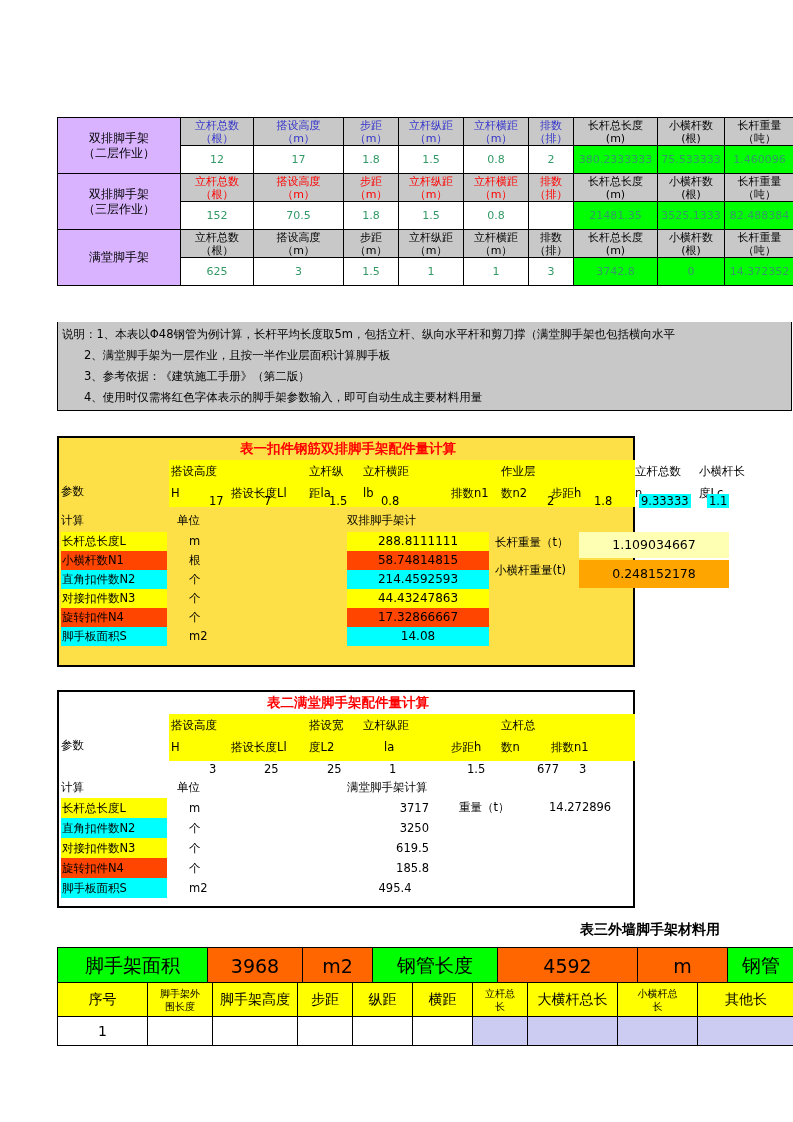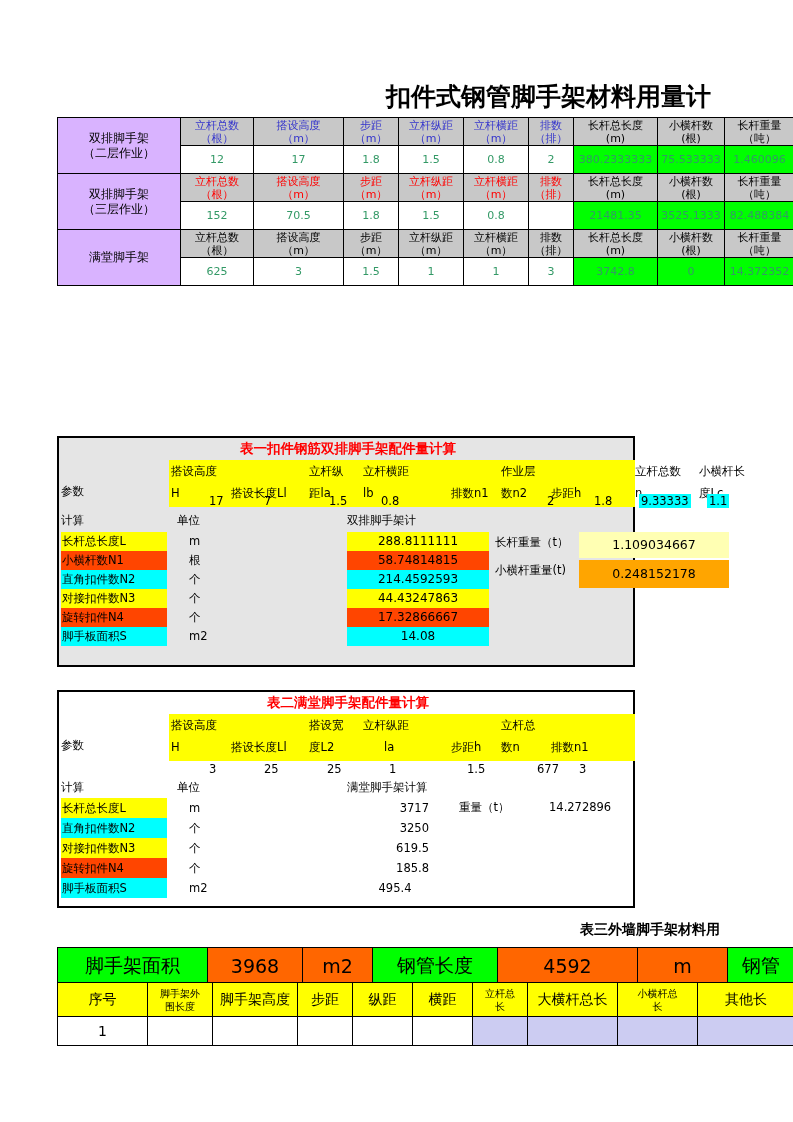--- a/index.html
+++ b/index.html
@@ -46,21 +46,21 @@
     background:#c8c8c8;border:1px solid #000;border-top:none;
     font-family:"DejaVu Sans","Liberation Sans",sans-serif;
     font-size:11.5px;line-height:21px;color:#000;
     box-sizing:border-box;padding:2px 0 0 4px;overflow:hidden;
   }
   .notes div{white-space:nowrap;}
   .notes .indent{padding-left:22px;}
 
   
   .box1{position:absolute;left:57px;top:436px;width:578px;height:231px;
-        border:2px solid #000;background:#e5e5e5;box-sizing:border-box;padding-left:40px;}
+        border:2px solid #000;background:#fde047;box-sizing:border-box;padding-left:40px;}
   .t1-title{
     position:absolute;left:0;top:2px;width:578px;text-align:center;
     color:#ff0000;font-weight:bold;font-size:13.5px;
     font-family:"DejaVu Sans","Liberation Sans",sans-serif;
   }
   .t1-hdr{position:absolute;left:110px;top:22px;width:466px;height:47px;background:#ffff00;}
   .t1-cell{position:absolute;font-family:"DejaVu Sans","Liberation Sans",sans-serif;font-size:11.5px;white-space:nowrap;}
   .swatch{position:absolute;}
   .t1-rowlabel{position:absolute;left:2px;width:106px;height:19px;font-size:11.5px;
      font-family:"DejaVu Sans","Liberation Sans",sans-serif;text-align:left;padding-left:1px;box-sizing:border-box;line-height:19px;}
@@ -93,21 +93,20 @@
   .tblB .hd{background:#ffff00;}
   .tblB .sm{font-size:10px;}
   .tblB .blank{background:#ffffff;height:28px;}
   .tblB .lav{background:#ccccf2;height:28px;}
 </style>
 </head>
 <body>
 
 <div class="page">
 
-  <div class="doc-title">扣件式钢管脚手架材料用量计</div>
 
   <table class="tblA">
     <colgroup>
       <col style="width:123px">
         <col style="width:73px">
         <col style="width:90px">
         <col style="width:55px">
       <col style="width:65px">
         <col style="width:65px">
         <col style="width:45px">
@@ -181,20 +180,26 @@
           <td class="val">1</td>
           <td class="val">1</td>
           <td class="val">3</td>
           <td class="val green">3742.8</td>
           <td class="val green">0</td>
           <td class="val green">14.372352</td>
         </tr>
       </tbody>
   </table>
 
+  <div class="notes">
+    <div>说明：1、本表以Φ48钢管为例计算，长杆平均长度取5m，包括立杆、纵向水平杆和剪刀撑（满堂脚手架也包括横向水平</div>
+    <div class="indent">2、满堂脚手架为一层作业，且按一半作业层面积计算脚手板</div>
+    <div class="indent">3、参考依据：《建筑施工手册》（第二版）</div>
+    <div class="indent">4、使用时仅需将红色字体表示的脚手架参数输入，即可自动生成主要材料用量</div>
+  </div>
 
   <div class="box1">
     <div class="t1-title">表一扣件钢筋双排脚手架配件量计算</div>
     <div class="t1-hdr"></div>
     <div class="t1-cell" style="left:2px;top:46px;">参数</div>
     <div id="t1-headers">
         <div class="t1-cell" style="left: 112px; top: 26px;">搭设高度</div>
         <div class="t1-cell" style="left: 112px; top: 48px;">H</div>
         <div class="t1-cell" style="left: 172px; top: 48px;">搭设长度Ll</div>
         <div class="t1-cell" style="left: 250px; top: 26px;">立杆纵</div>

